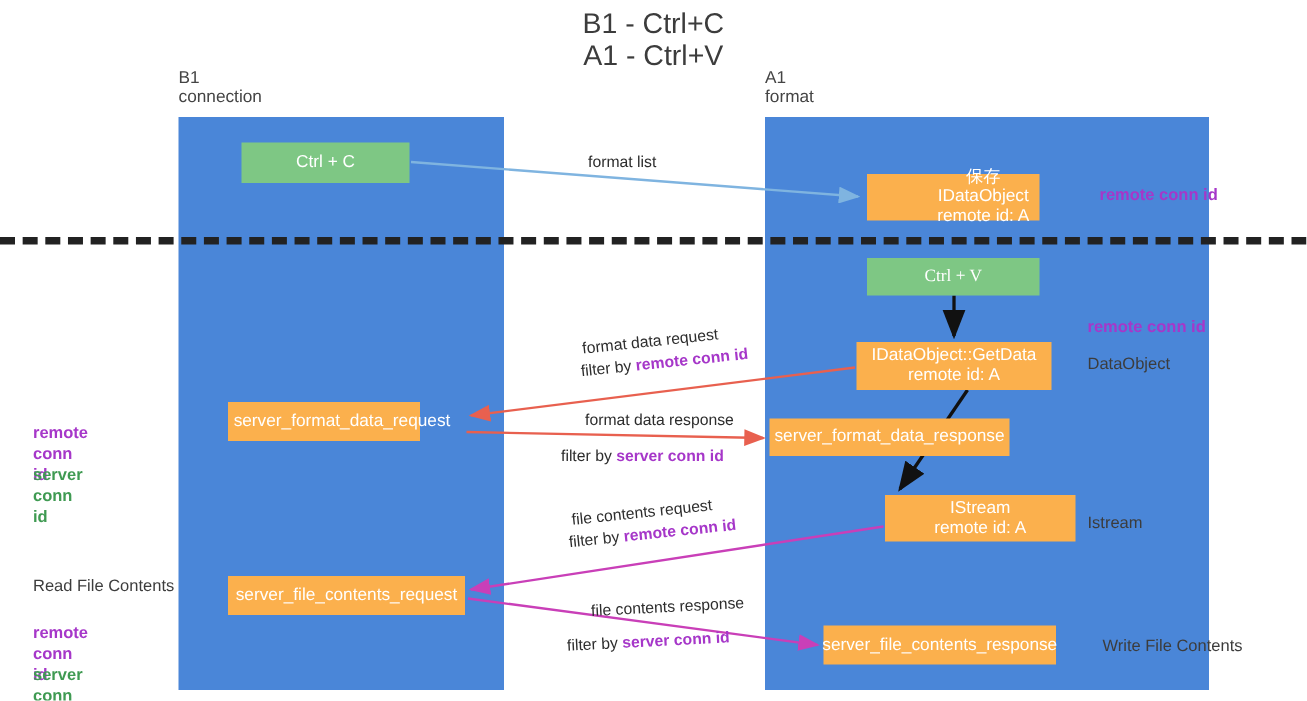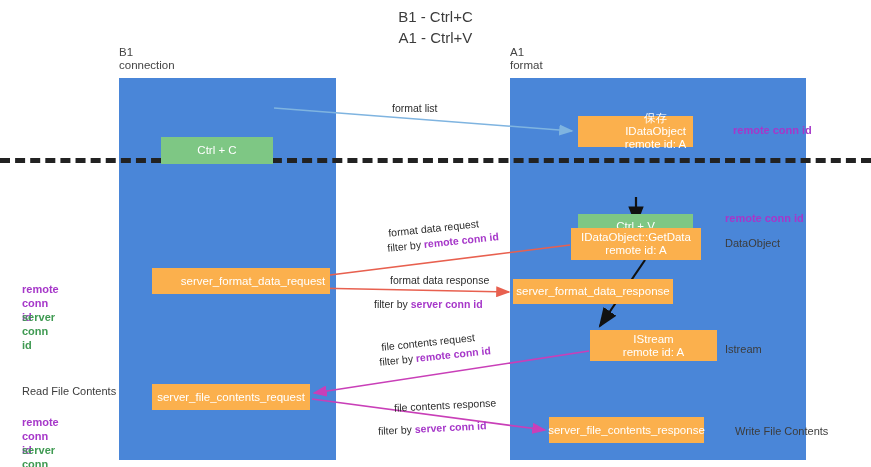--- a/index.html
+++ b/index.html
@@ -12,45 +12,45 @@
   #stage{position:relative;width:871px;height:467px;}
 
   
   .lane{position:absolute;background:#4a86d8;}
   #lane-b1{left:119px;top:78px;width:217px;height:382px;}
   #lane-a1{left:510px;top:78px;width:296px;height:382px;}
 
   
   #title{
     position:absolute;left:0;top:6px;width:871px;
-    text-align:center;font-size:15px;color:#3c3c3c;line-height:21px;
+    text-align:center;font-size:19px;color:#3c3c3c;line-height:21px;
     white-space:pre-line;
   }
   .lane-head{
     position:absolute;text-align:left;font-size:11.5px;
     color:#444;line-height:13px;white-space:pre-line;
   }
   #head-b1{left:119px;top:46px;width:217px;}
   #head-a1{left:510px;top:46px;width:296px;}
 
   
   .node{
     position:absolute;box-sizing:border-box;
     display:flex;align-items:center;justify-content:center;
     text-align:center;color:#ffffff;font-size:11.5px;line-height:13px;
     white-space:pre-line;
   }
-  .green{background:#7ec784;margin-top:42px;}
+  .green{background:#7ec784;}
   .orange{background:#fbb04d;}
 
   #n-ctrlc{left:161px;top:95px;width:112px;height:27px;}
   #n-save{left:578px;top:116px;width:115px;height:31px;padding-left:40px;}
-  #n-ctrlv{left:578px;top:172px;width:115px;height:25px;}
+  #n-ctrlv{left:578px;top:172px;width:115px;height:25px;font-family:Liberation Serif, serif;}
   #n-getdata{left:571px;top:228px;width:130px;height:32px;}
-  #n-sfdreq{left:152px;top:268px;width:178px;height:26px;padding-left:24px;}
+  #n-sfdreq{left:152px;top:268px;width:128px;height:26px;padding-left:24px;}
   #n-sfdresp{left:513px;top:279px;width:160px;height:25px;}
   #n-istream{left:590px;top:330px;width:127px;height:31px;}
   #n-sfcreq{left:152px;top:384px;width:158px;height:26px;}
   #n-sfcresp{left:549px;top:417px;width:155px;height:26px;}
 
   
   .ann{position:absolute;font-size:11px;line-height:14px;white-space:pre-line;}
   .ann.purple{color:#a637c9;font-weight:bold;}
   .ann.green-t{color:#3f9a52;font-weight:bold;}
   .ann.dark{color:#3c3c3c;}

